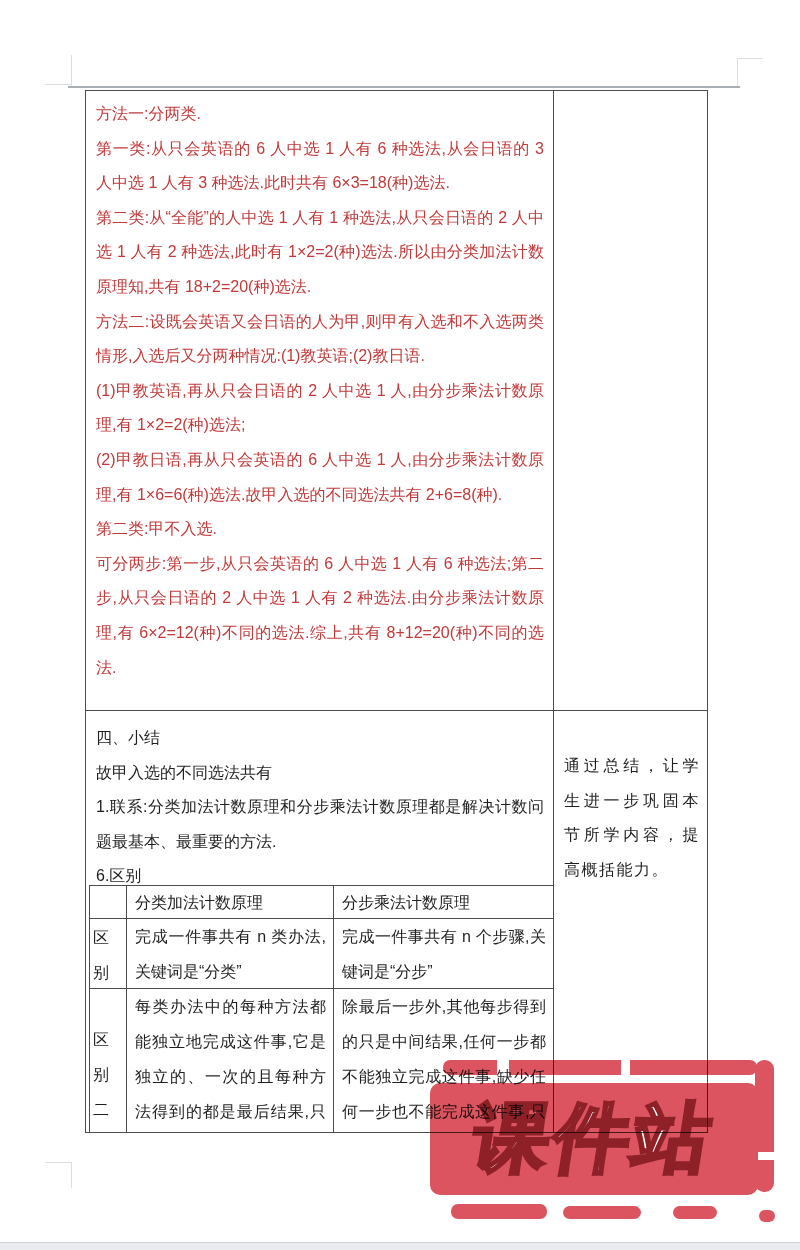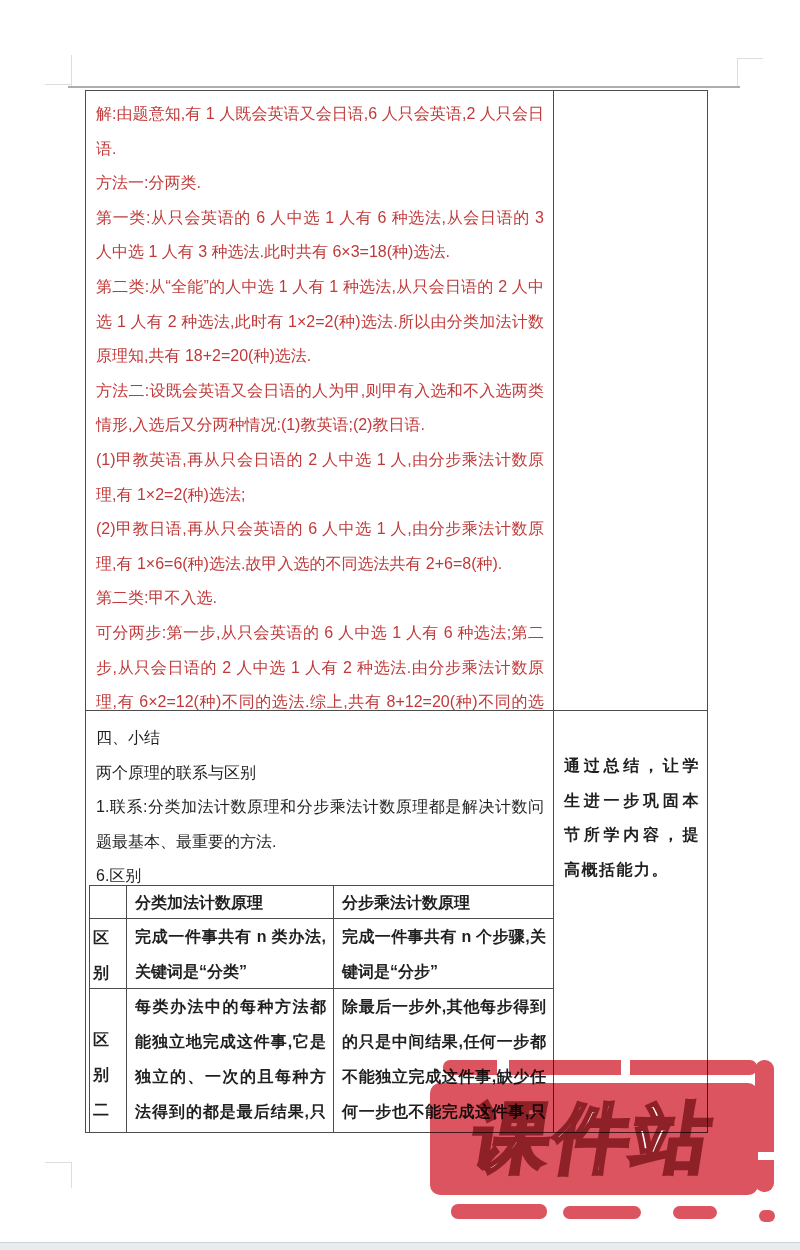--- a/index.html
+++ b/index.html
@@ -29,27 +29,27 @@
 
   .cell{position:absolute;box-sizing:border-box;font-size:16px;line-height:34.6px;}
   .cell-solution{left:0;top:0;width:467px;height:619px;padding:6px 9px 0 10px;
     color:#c03a3a;text-align:justify;overflow:hidden;}
   .cell-solution p{margin:0;}
   .cell-empty{left:467px;top:0;width:155px;height:619px;}
   .cell-summary{left:0;top:619px;width:467px;height:424px;padding:11px 9px 0 10px;
     color:#1f1f1f;text-align:justify;overflow:hidden;}
   .cell-summary p{margin:0;}
   .cell-note{left:467px;top:619px;width:155px;height:424px;padding:39px 8px 0 11px;
-    color:#1f1f1f;text-align:justify;letter-spacing:1.5px;overflow:hidden;font-weight:bold;}
+    color:#1f1f1f;text-align:justify;letter-spacing:1.5px;overflow:hidden;}
 
   
   .table-cmp{position:absolute;left:3px;top:794px;width:465px;height:248px;
     border:1px solid #4c4c4c;box-sizing:border-box;overflow:hidden;
     display:grid;grid-template-columns:37px 207px 1fr;grid-template-rows:33px 70px 1fr;
-    color:#1f1f1f;font-size:16px;font-weight:bold;}
+    color:#1f1f1f;font-size:16px;}
   .table-cmp > div{box-sizing:border-box;border-right:1px solid #4c4c4c;border-bottom:1px solid #4c4c4c;overflow:hidden;}
   .table-cmp > div.last-col{border-right:none;}
   .table-cmp > div.last-row{border-bottom:none;}
   .cmp-head{padding:3px 7px 0 8px;line-height:28px;}
   .cmp-label{padding:1px 2px 0 3px;line-height:35px;}
   .cmp-label.row2{padding-top:33px;}
   .cmp-body{padding:0 7px 12px 8px;line-height:35px;text-align:justify;}
 
   
   .stamp{position:absolute;left:425px;top:1056px;width:353px;height:170px;
@@ -84,36 +84,35 @@
   <div class="mark mark-tr-v"></div>
   <div class="mark mark-tr-h"></div>
   <div class="mark mark-bl-h"></div>
   <div class="mark mark-bl-v"></div>
 
   <div class="table-main">
     <div class="vdiv"></div>
     <div class="hdiv"></div>
 
     <div class="cell cell-solution">
-      <p>解:由题意知,有 1 人既会英语又会日语,6 人只会英语,2 人只会日语.</p>
       <p>方法一:分两类.</p>
       <p>第一类:从只会英语的 6 人中选 1 人有 6 种选法,从会日语的 3 人中选 1 人有 3 种选法.此时共有 6×3=18(种)选法.</p>
       <p>第二类:从“全能”的人中选 1 人有 1 种选法,从只会日语的 2 人中选 1 人有 2 种选法,此时有 1×2=2(种)选法.所以由分类加法计数原理知,共有 18+2=20(种)选法.</p>
       <p>方法二:设既会英语又会日语的人为甲,则甲有入选和不入选两类情形,入选后又分两种情况:(1)教英语;(2)教日语.</p>
       <p>(1)甲教英语,再从只会日语的 2 人中选 1 人,由分步乘法计数原理,有 1×2=2(种)选法;</p>
       <p>(2)甲教日语,再从只会英语的 6 人中选 1 人,由分步乘法计数原理,有 1×6=6(种)选法.故甲入选的不同选法共有 2+6=8(种).</p>
       <p>第二类:甲不入选.</p>
       <p>可分两步:第一步,从只会英语的 6 人中选 1 人有 6 种选法;第二步,从只会日语的 2 人中选 1 人有 2 种选法.由分步乘法计数原理,有 6×2=12(种)不同的选法.综上,共有 8+12=20(种)不同的选法.</p>
     </div>
 
     <div class="cell cell-empty"></div>
 
     <div class="cell cell-summary">
       <p>四、小结</p>
-      <p>两个原理的联系与区别</p>
+      <p>故甲入选的不同选法共有</p>
       <p>1.联系:分类加法计数原理和分步乘法计数原理都是解决计数问题最基本、最重要的方法.</p>
       <p>6.区别</p>
     </div>
 
     <div class="cell cell-note">通过总结，让学生进一步巩固本节所学内容，提高概括能力。</div>
 
     <div class="table-cmp">
       <div class="cmp-head"></div>
       <div class="cmp-head">分类加法计数原理</div>
       <div class="cmp-head last-col">分步乘法计数原理</div>

